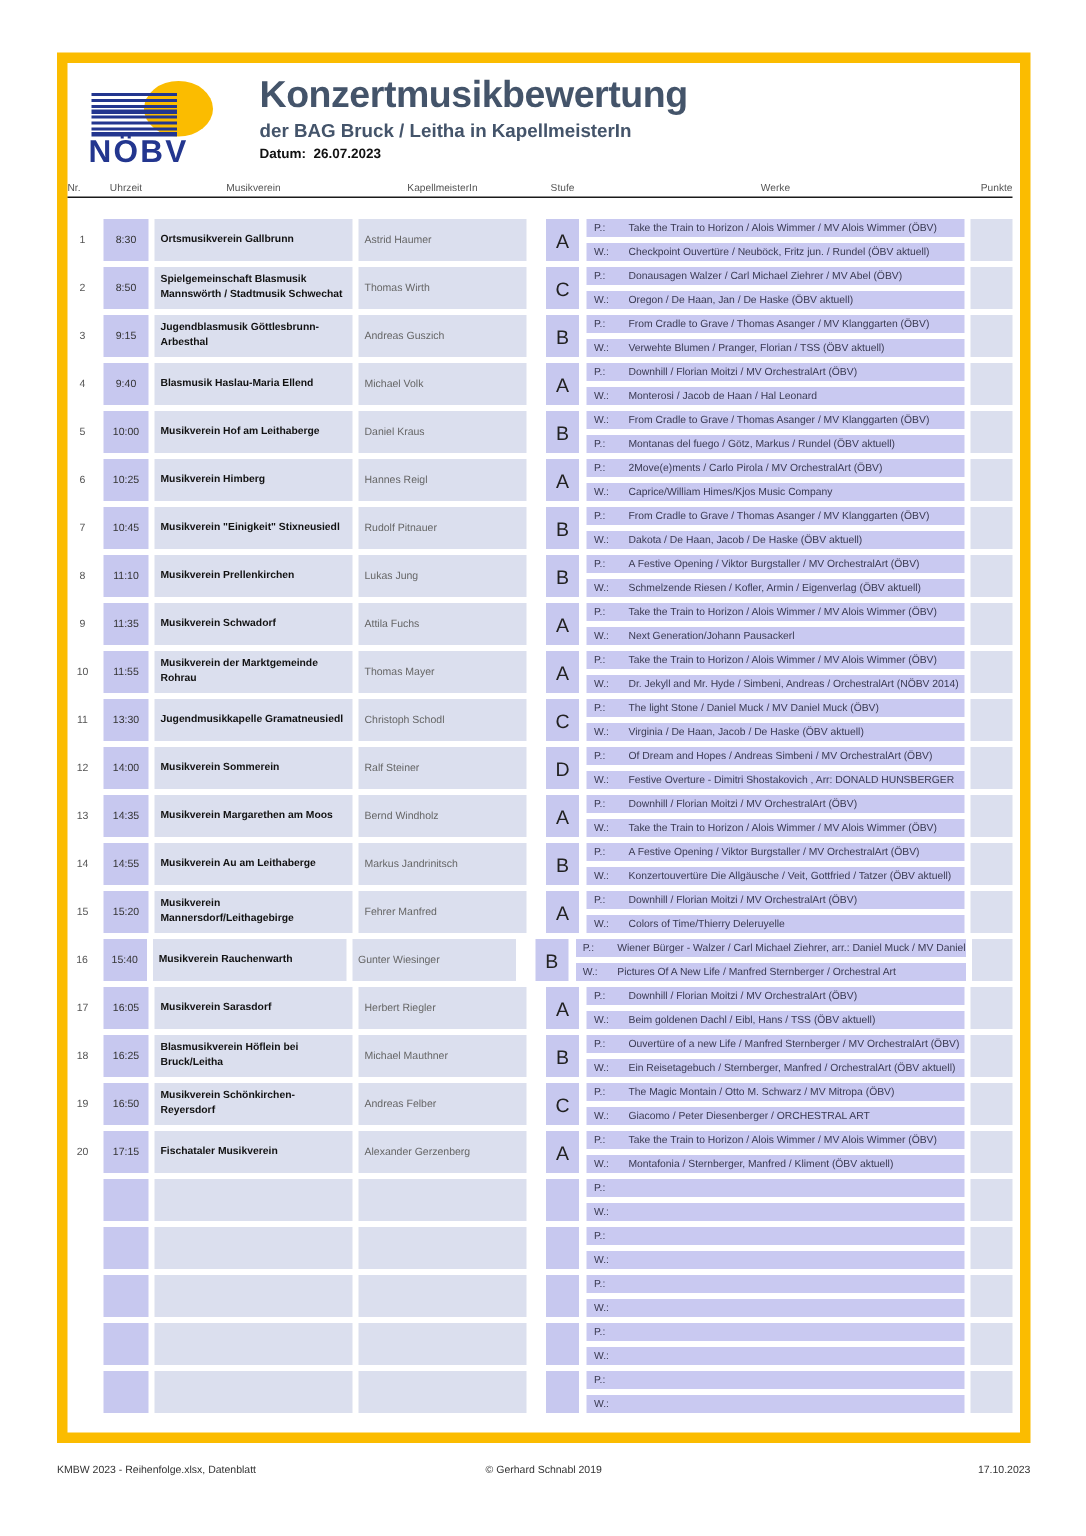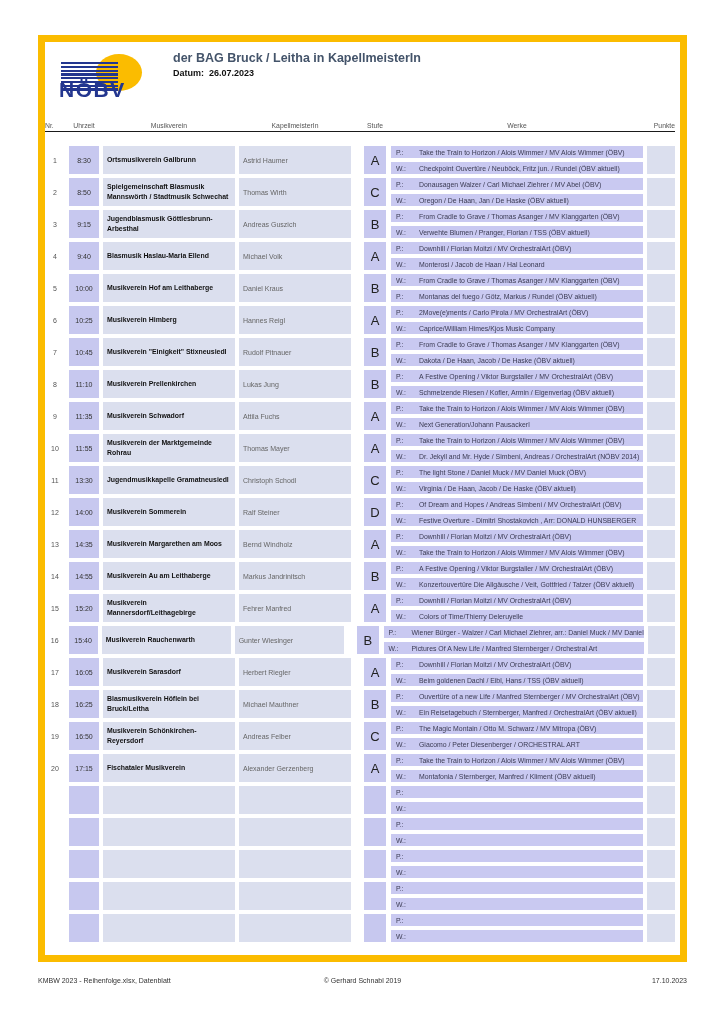--- a/index.html
+++ b/index.html
@@ -6,21 +6,21 @@
   .page{width:724px;height:1024px;position:relative;background:#fff;overflow:hidden;
         font-family:"Liberation Sans",sans-serif;}
   .frame{position:absolute;left:38px;top:35px;width:649px;height:927px;box-sizing:border-box;
          border:7px solid var(--accent,#fbbc00);background:#fff;padding:6px 5px 8px 0;}
   
   .doc-header{position:relative;height:74px;}
   .logo{position:absolute;left:14px;top:4px;width:88px;height:66px;}
   .logo-ellipse{position:absolute;left:37px;top:2px;width:46px;height:37px;border-radius:50%;background:var(--accent,#fbbc00);}
   .logo-stripes{position:absolute;left:2px;top:10px;display:flex;flex-direction:column;gap:1.6px;}
   .logo-stripes span{display:block;width:57px;height:2.2px;background:var(--navy,#23368f);}
-  .logo-text{position:absolute;left:0;bottom:16px;font-size:21px;font-weight:bold;color:var(--navy,#23368f);letter-spacing:1.5px;}
+  .logo-text{position:absolute;left:0;bottom:4px;font-size:21px;font-weight:bold;color:var(--navy,#23368f);letter-spacing:1.5px;}
   .titles{margin-left:128px;padding-top:1px;}
   .title{font-size:25px;font-weight:bold;color:var(--titlec,#44546a);letter-spacing:-0.3px;}
   .subtitle{font-size:12.5px;font-weight:bold;color:var(--titlec,#44546a);margin-top:2px;}
   .datum{font-size:9px;font-weight:bold;color:#111;margin-top:3px;}
   
   .col-headers{display:flex;gap:4px;align-items:flex-end;border-bottom:1.5px solid #1a1a1a;
                padding-bottom:2px;font-size:6.8px;color:#555;}
   .h-nr{width:20px;}
   .h-uhrzeit{width:30px;text-align:center;}
   .h-mv{width:132px;text-align:center;}
@@ -66,20 +66,21 @@
             <span></span>
             <span></span>
             <span></span>
             <span></span>
             <span></span>
             <span></span>
         </div>
         <div class="logo-text">NÖBV</div>
       </div>
       <div class="titles">
+        <div class="title">Konzertmusikbewertung</div>
         <div class="subtitle">der BAG Bruck / Leitha in KapellmeisterIn</div>
         <div class="datum">
           <span>Datum:</span>&nbsp;
           <span>26.07.2023</span>
         </div>
       </div>
     </div>
 
     <div class="col-headers">
       <div class="h-nr">Nr.</div>

